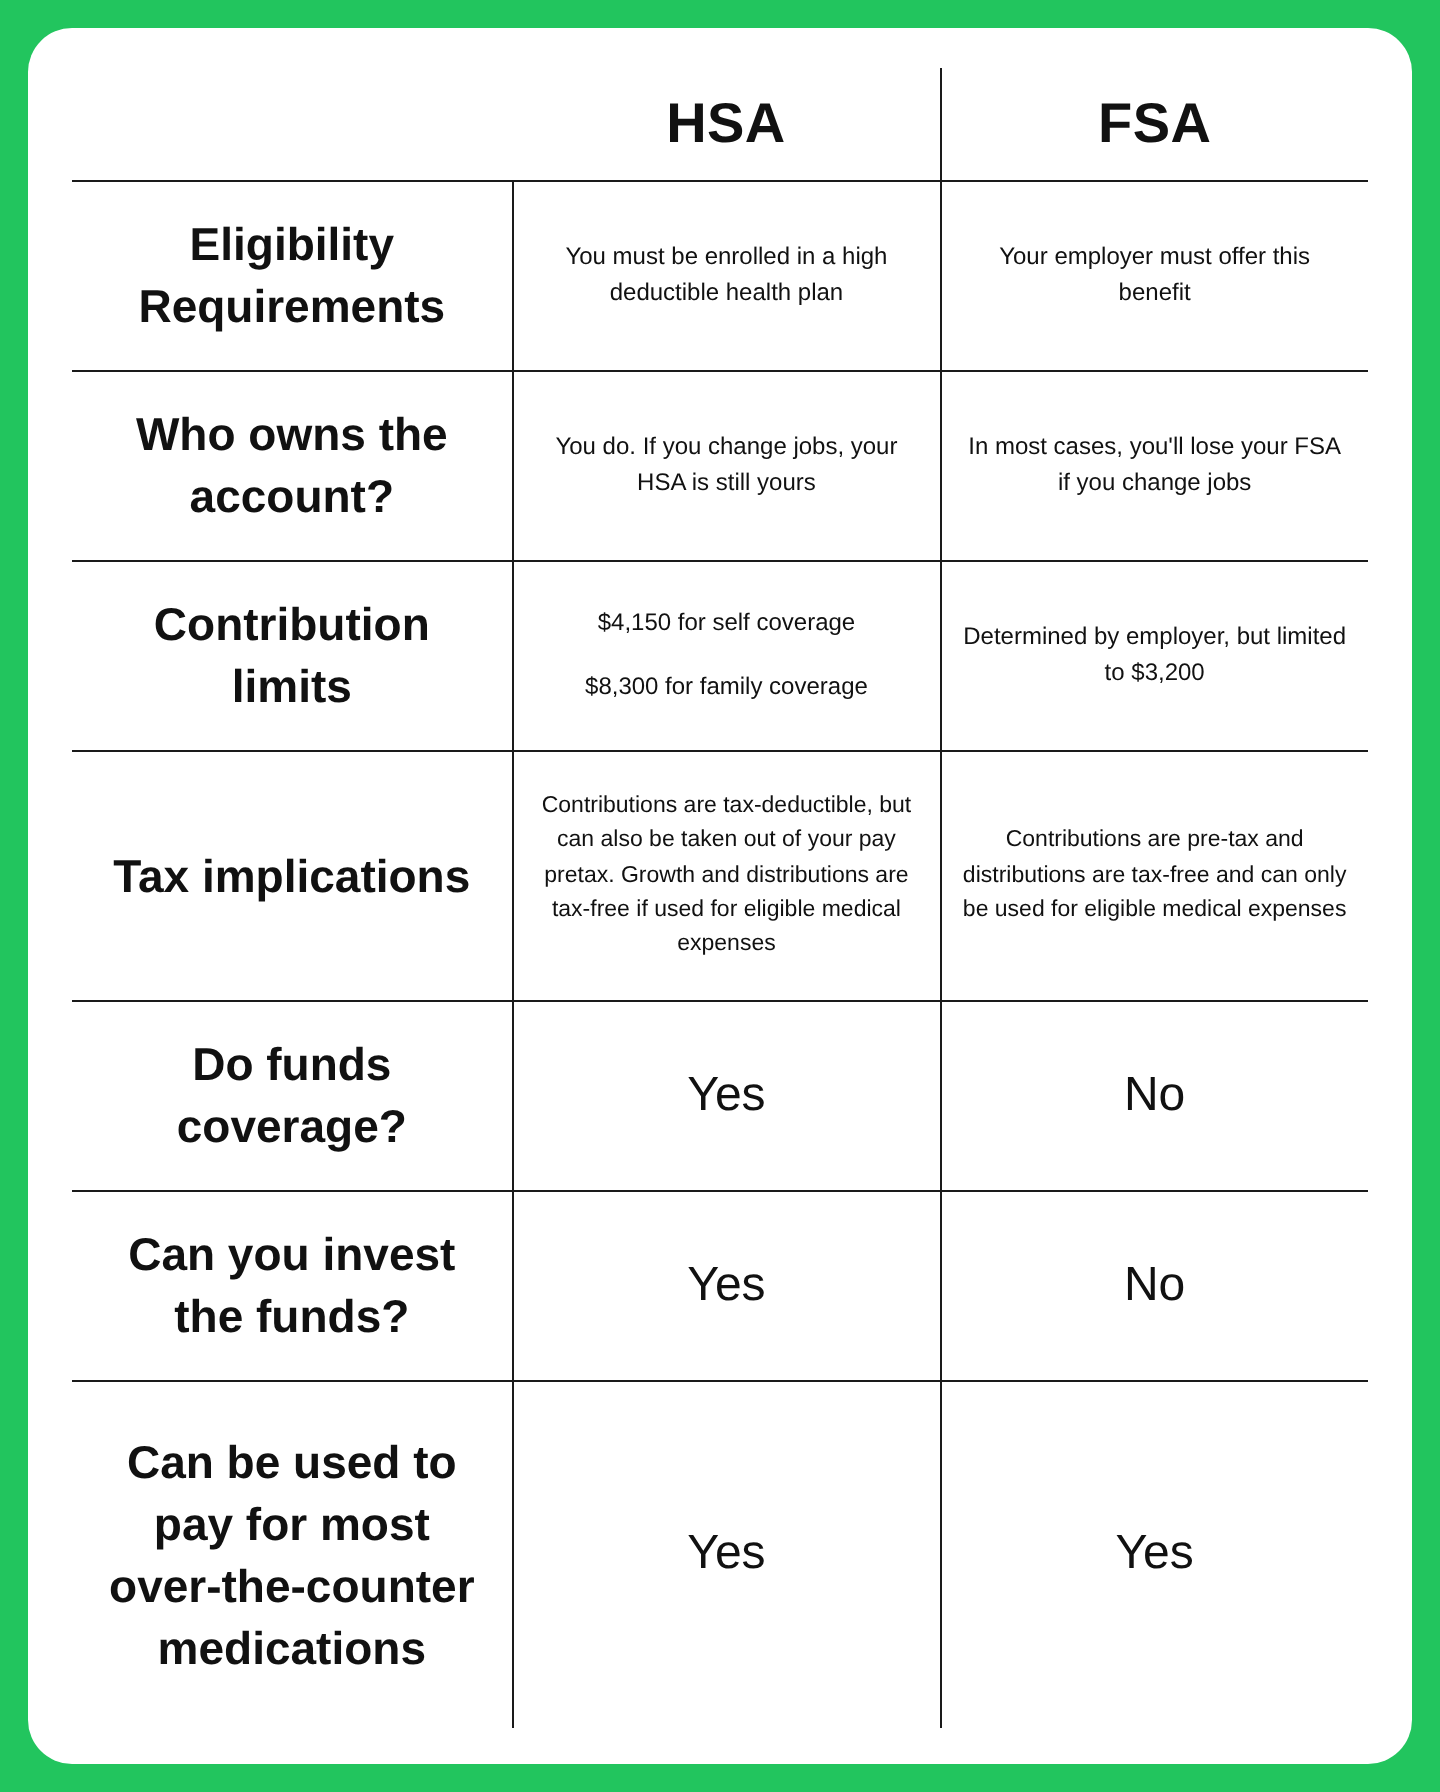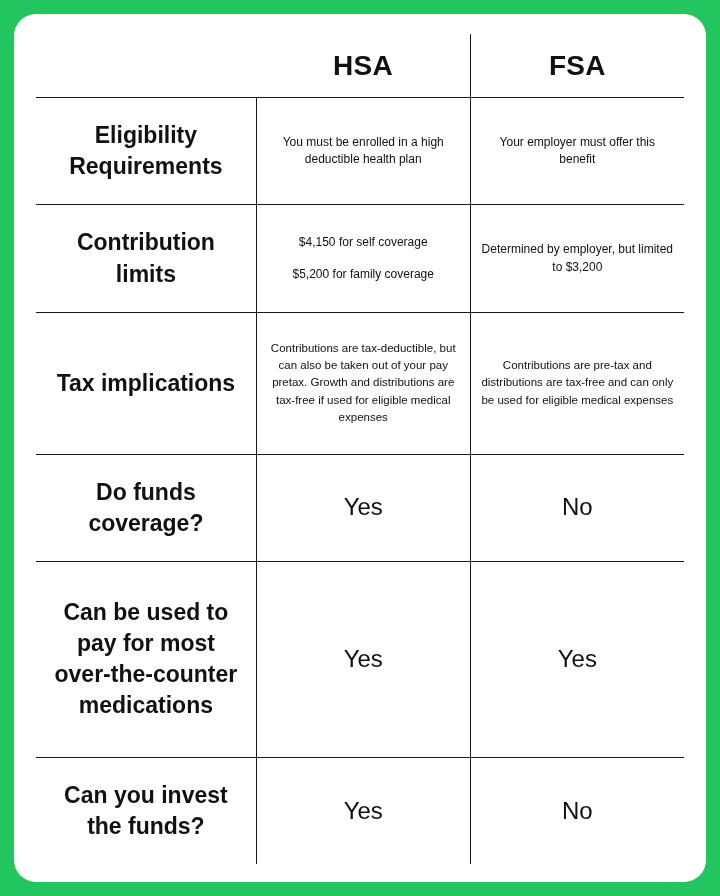--- a/index.html
+++ b/index.html
@@ -114,50 +114,55 @@
           <th class="col-a-head hdr-text">HSA</th>
           <th class="hdr-text">FSA</th>
         </tr>
 
         <tr class="row">
           <td class="label">Eligibility Requirements</td>
           <td class="cell col-a">You must be enrolled in a high deductible health plan</td>
           <td class="cell">Your employer must offer this benefit</td>
         </tr>
 
+        <tr class="row">
+          <td class="label">Who owns the account?</td>
+          <td class="cell col-a">You do. If you change jobs, your HSA is still yours</td>
+          <td class="cell">In most cases, you'll lose your FSA if you change jobs</td>
+        </tr>
 
         <tr class="row">
           <td class="label">Contribution limits</td>
           <td class="cell col-a">
             <div class="line">$4,150 for self coverage</div>
-            <div class="line">$5,200 for family coverage</div>
+            <div class="line">$8,300 for family coverage</div>
           </td>
           <td class="cell">Determined by employer, but limited to $3,200</td>
         </tr>
 
 
         <tr class="row">
           <td class="label">Tax implications</td>
           <td class="cell small col-a">Contributions are tax-deductible, but can also be taken out of your pay pretax. Growth and distributions are tax-free if used for eligible medical expenses</td>
           <td class="cell small">Contributions are pre-tax and distributions are tax-free and can only be used for eligible medical expenses</td>
         </tr>
 
         <tr class="row">
           <td class="label">Do funds coverage?</td>
           <td class="cell big col-a">Yes</td>
           <td class="cell big">No</td>
         </tr>
 
         <tr class="row">
+          <td class="label">Can you invest the funds?</td>
+          <td class="cell big col-a">Yes</td>
+          <td class="cell big">No</td>
+        </tr>
+
+        <tr class="row">
           <td class="label">Can be used to pay for most over-the-counter medications</td>
           <td class="cell big col-a">Yes</td>
           <td class="cell big">Yes</td>
-        </tr>
-
-        <tr class="row">
-          <td class="label">Can you invest the funds?</td>
-          <td class="cell big col-a">Yes</td>
-          <td class="cell big">No</td>
         </tr>
       </tbody>
     </table>
   </div>
 </div>
 
 </body></html>

